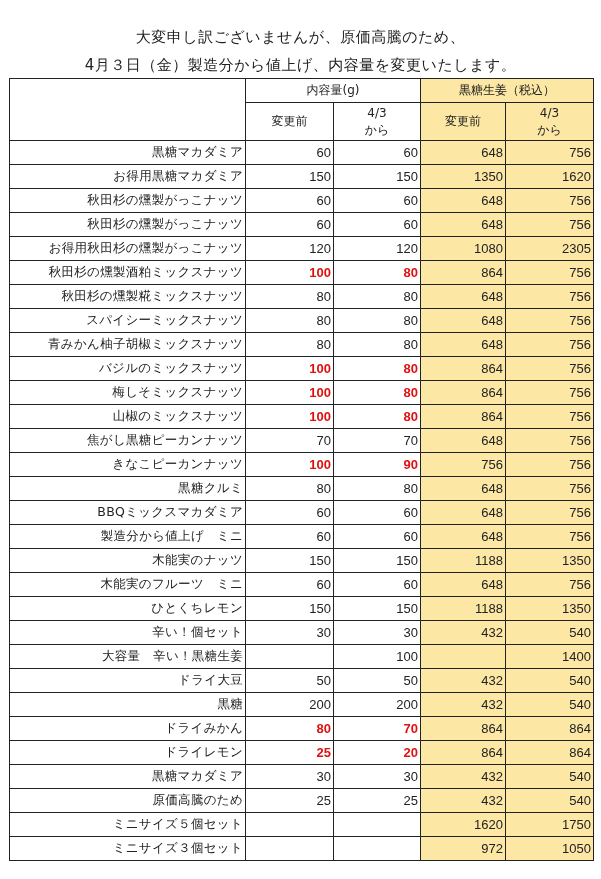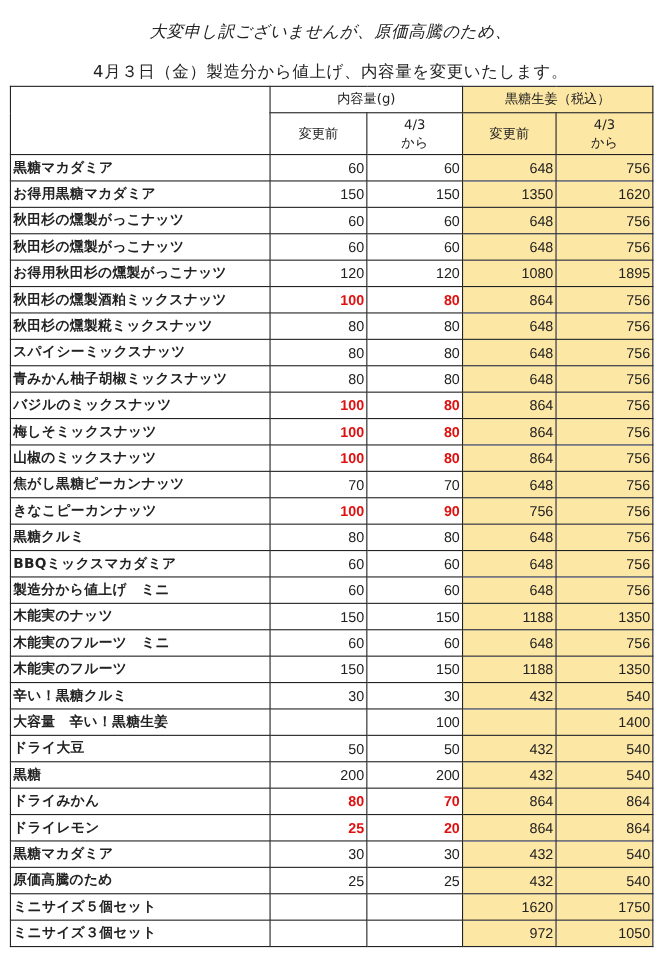--- a/index.html
+++ b/index.html
@@ -1,34 +1,34 @@
 <!DOCTYPE html>
 <html><head>
   <meta charset="utf-8">
   <style>
     html, body { margin: 0; padding: 0; background: #ffffff; }
     body { width: 601px; height: 879px; position: relative; overflow: hidden;
       font-family: "DejaVu Sans", "Liberation Sans", sans-serif; color: #222; }
     .title { position: absolute; left: 0; width: 601px; text-align: center; font-size: 15px; letter-spacing: 0.5px; }
-    .title.l1 { top: 20px; font-style: italic; }
+    .title.l1 { top: 28px; }
     .title.l2 { top: 56px; }
     table { position: absolute; left: 9px; top: 78px; border-collapse: collapse; table-layout: fixed; width: 584px; }
     table, th, td { border: 1.5px solid #222; }
     col.c-name { width: 236px; }
     col.c-q1 { width: 88px; }
     col.c-q2 { width: 87px; }
     col.c-p1 { width: 85px; }
     col.c-p2 { width: 88px; }
     th { font-weight: normal; font-size: 12px; padding: 0; text-align: center; }
     th.grp { height: 23px; }
     th.sub { height: 37px; line-height: 17px; }
     th.corner { background: #fff; }
     .yellow { background: #fde7a4; }
     td { height: 23px; padding: 0 2px; font-size: 12.5px; white-space: nowrap; overflow: hidden; }
-    td.name { text-align: left; padding-left: 2px; letter-spacing: 0.3px; font-weight: bold; }
+    td.name { text-align: right; padding-left: 2px; letter-spacing: 0.3px; }
     td.num { text-align: right; font-family: "Liberation Sans Narrow", "Liberation Sans", sans-serif; font-size: 13px; }
     td.red { color: #e01010; font-weight: bold; }
   </style>
 </head>
 <body>
 
 <div class="title l1">大変申し訳ございませんが、原価高騰のため、</div>
 <div class="title l2">4月３日（金）製造分から値上げ、内容量を変更いたします。</div>
 
 <table>
@@ -85,21 +85,21 @@
         <td class="num">60</td>
         <td class="num">60</td>
         <td class="num yellow">648</td>
         <td class="num yellow">756</td>
       </tr>
       <tr>
         <td class="name">お得用秋田杉の燻製がっこナッツ</td>
         <td class="num">120</td>
         <td class="num">120</td>
         <td class="num yellow">1080</td>
-        <td class="num yellow">1895</td>
+        <td class="num yellow">2305</td>
       </tr>
       <tr>
         <td class="name">秋田杉の燻製酒粕ミックスナッツ</td>
         <td class="num red">100</td>
         <td class="num red">80</td>
         <td class="num yellow">864</td>
         <td class="num yellow">756</td>
       </tr>
       <tr>
         <td class="name">秋田杉の燻製糀ミックスナッツ</td>
@@ -186,28 +186,28 @@
         <td class="num yellow">1350</td>
       </tr>
       <tr>
         <td class="name">木能実のフルーツ　ミニ</td>
         <td class="num">60</td>
         <td class="num">60</td>
         <td class="num yellow">648</td>
         <td class="num yellow">756</td>
       </tr>
       <tr>
-        <td class="name">木能実のフルーツ</td>
+        <td class="name">ひとくちレモン</td>
         <td class="num">150</td>
         <td class="num">150</td>
         <td class="num yellow">1188</td>
         <td class="num yellow">1350</td>
       </tr>
       <tr>
-        <td class="name">辛い！黒糖クルミ</td>
+        <td class="name">辛い！個セット</td>
         <td class="num">30</td>
         <td class="num">30</td>
         <td class="num yellow">432</td>
         <td class="num yellow">540</td>
       </tr>
       <tr>
         <td class="name">大容量　辛い！黒糖生姜</td>
         <td class="num"></td>
         <td class="num">100</td>
         <td class="num yellow"></td>

